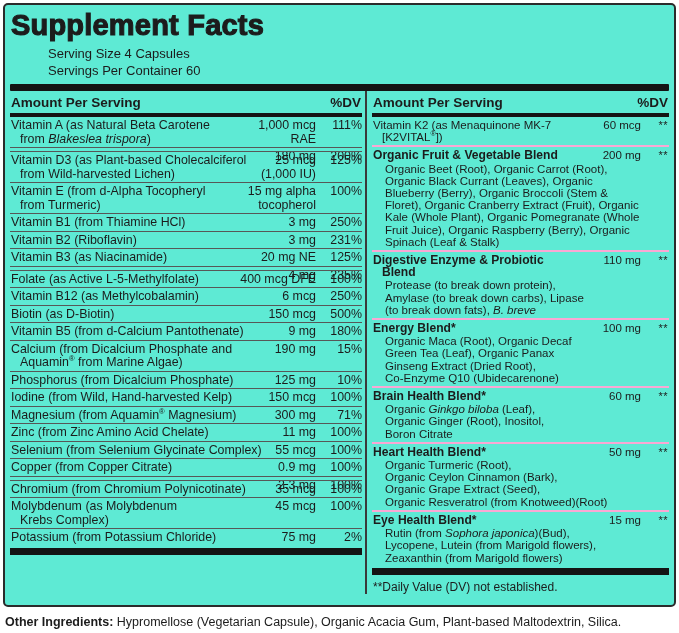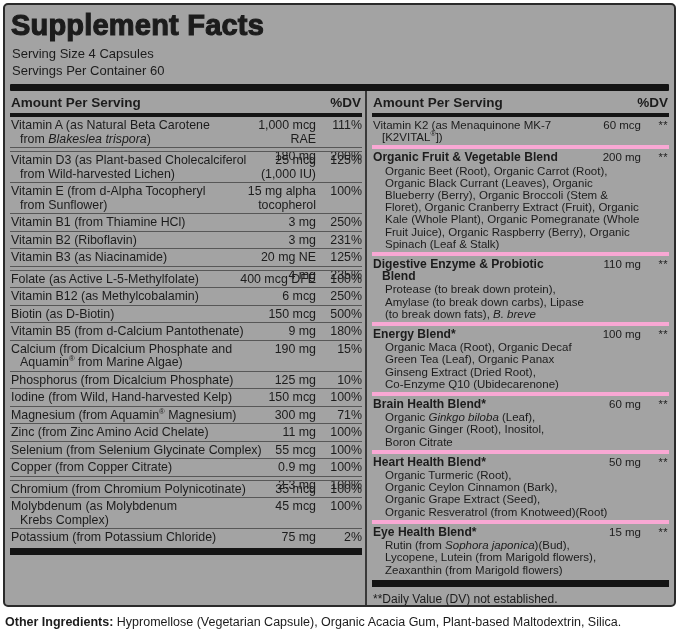--- a/index.html
+++ b/index.html
@@ -6,28 +6,28 @@
   html,body { background:#ffffff; }
   body {
     width:679px; height:633px; position:relative; overflow:hidden;
     font-family:"Liberation Sans","DejaVu Sans",sans-serif;
     color:#1c1c1c;
     -webkit-font-smoothing:antialiased;
   }
   .facts-box {
     position:absolute; left:3px; top:3px; width:673px; height:604px;
     border:2px solid #2b2b2b; border-radius:5px;
-    padding:2px 5px 0 5px; background:#a3a3a3; overflow:hidden;
+    padding:2px 5px 0 5px; background:#5eead4; overflow:hidden;
   }
   .label-title {
     font-size:29px; font-weight:bold; letter-spacing:.2px;
     -webkit-text-stroke:1.1px #1c1c1c;
     margin:2px 0 5px 1px; line-height:32px; white-space:nowrap;
   }
-  .serving-line { font-size:13px; line-height:16.5px; padding-left:2px; }
+  .serving-line { font-size:13px; line-height:16.5px; padding-left:2px;margin-left:36px; }
   .bar-thick { height:7px; background:#141414; margin-top:5px; border-radius:1px; }
   .bar-medium { height:4px; background:#141414; }
   .bar-end { height:7px; background:#141414; margin-top:2px; }
 
   .columns { display:flex; align-items:stretch; }
   .col-left  { width:352px; }
   .col-divider { width:2px; background:#3a3a3a; margin:0 0 0 3px; }
   .col-right { flex:1; margin-left:5px; display:flex; flex-direction:column; }
 
   .col-header { display:flex; font-weight:bold; font-size:13.5px; padding:4px 1px 3px 1px; }
@@ -36,21 +36,21 @@
 
   
   .lrow { position:relative; padding:2px 0 1px; font-size:12.4px; line-height:13.5px; }
   .lrow + .lrow { border-top:1px solid #575757; }
   .lname { padding-left:10px; text-indent:-9px; padding-right:44px; white-space:pre-line; }
   .lamt { position:absolute; top:2px; right:46px; text-align:right; white-space:pre-line; }
   .ldv  { position:absolute; top:2px; right:0; width:44px; text-align:right; }
 
   
   .rrow { position:relative; padding:2px 0 2px; font-size:11.5px; line-height:12.2px; }
-  .rrow + .rrow { border-top:4px solid #f9a8d4; }
+  .rrow + .rrow { border-top:2px solid #f9a8d4; }
   .rtop { position:relative; }
   .rname { padding-left:10px; text-indent:-9px; padding-right:96px; white-space:pre-line; }
   .rrow.bold .rname { font-weight:bold; font-size:12.1px; }
   .ramt { position:absolute; top:0; right:28px; text-align:right; white-space:nowrap; }
   .rdv  { position:absolute; top:0; right:1px; font-size:11px; letter-spacing:.5px; }
   .rsub { padding-left:13px; white-space:pre-line; margin-top:1px; }
 
   .dv-footnote { font-size:12px; padding:5px 0 0 1px; }
 
   .other-ingredients {
@@ -93,21 +93,21 @@
           </div>
           <div class="lrow">
             <div class="lname">Vitamin D3 (as Plant-based Cholecalciferol
 from Wild-harvested Lichen)</div>
             <div class="lamt">25 mcg
 (1,000 IU)</div>
             <div class="ldv">125%</div>
           </div>
           <div class="lrow">
             <div class="lname">Vitamin E (from d-Alpha Tocopheryl
-from Sunflower)</div>
+from Turmeric)</div>
             <div class="lamt">15 mg alpha
 tocopherol</div>
             <div class="ldv">100%</div>
           </div>
           <div class="lrow">
             <div class="lname">Vitamin B1 (from Thiamine HCl)</div>
             <div class="lamt">3 mg</div>
             <div class="ldv">250%</div>
           </div>
           <div class="lrow">

